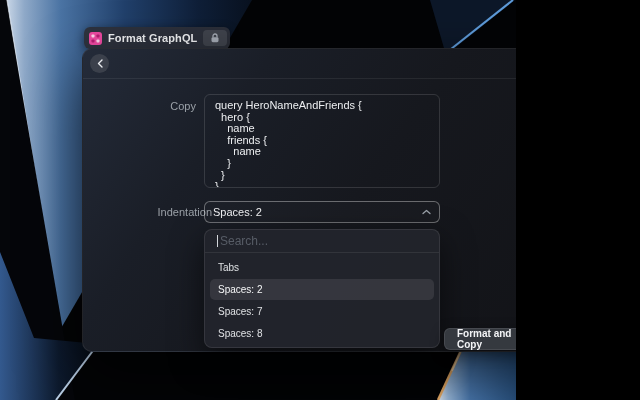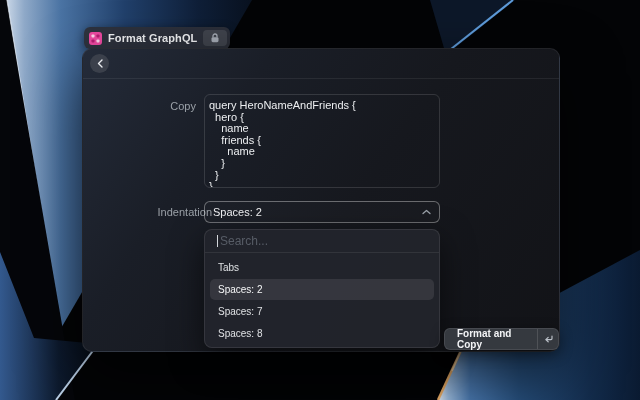--- a/index.html
+++ b/index.html
@@ -1,18 +1,18 @@
 <!DOCTYPE html>
 <html><head>
 <meta charset="utf-8">
 <style>
   * { margin:0; padding:0; box-sizing:border-box; }
   html,body { background:#000; }
   #screen {
-    position:relative; width:640px; height:400px; overflow:hidden;
+    position:relative; width:516px; height:400px; overflow:hidden;
     background:#04060a; font-family:"Liberation Sans", sans-serif;
     -webkit-font-smoothing:antialiased;
   }
   .wallpaper { position:absolute; inset:0; }
 
   
   .cmd-tag {
     position:absolute; left:84px; top:27px; height:22px;
     display:flex; align-items:center; gap:6px;
     background:rgba(45,48,58,0.95); border-radius:6px; padding:0 3px 0 5px;
@@ -42,21 +42,21 @@
   }
 
   .field-label { position:absolute; width:113px; text-align:right;
     color:#9aa0a7; font-size:11px; }
   #label-input { left:0; top:51px; }
   #label-indentation { left:16px; top:157px; }
 
   .code-area {
     position:absolute; left:121px; top:45px; width:236px; height:94px;
     border:1px solid rgba(255,255,255,0.13); border-radius:6px;
-    padding:5px 4px; font-size:11px; line-height:11.6px;
+    padding:5px 10px; font-size:11px; line-height:11.6px;
     color:#edeff1; white-space:pre; overflow:hidden; cursor:text;
   }
   .dropdown-field {
     position:absolute; left:121px; top:152px; width:236px; height:22px;
     border:1px solid rgba(255,255,255,0.35); border-radius:6px;
     display:flex; align-items:center; padding:0 8px;
     color:#f0f1f3; font-size:11px; cursor:pointer; background:rgba(255,255,255,0.02);
   }
   .dropdown-field .caret { margin-left:auto; display:flex; }
 

